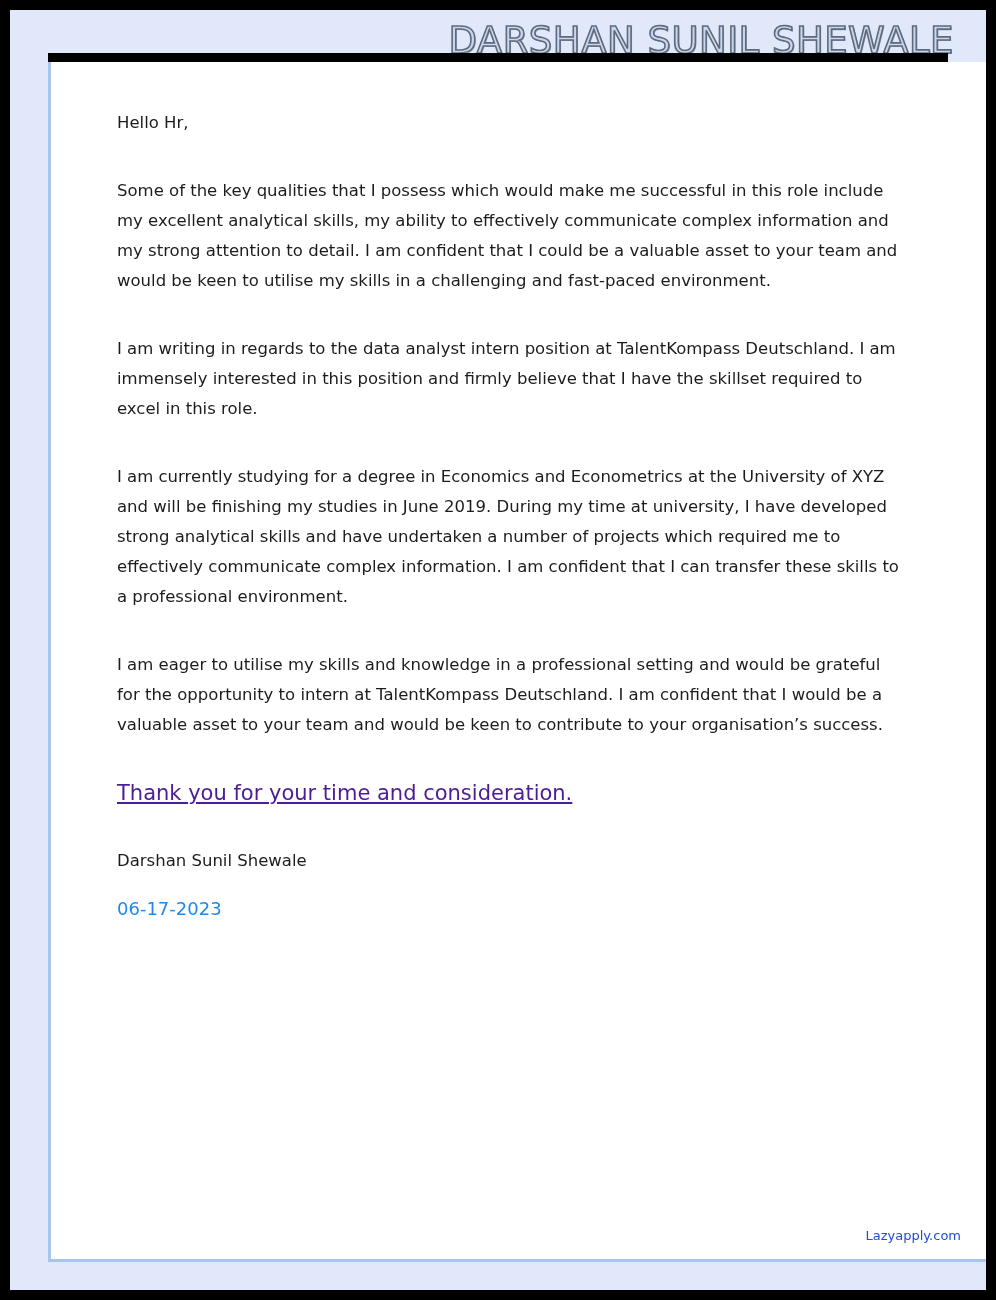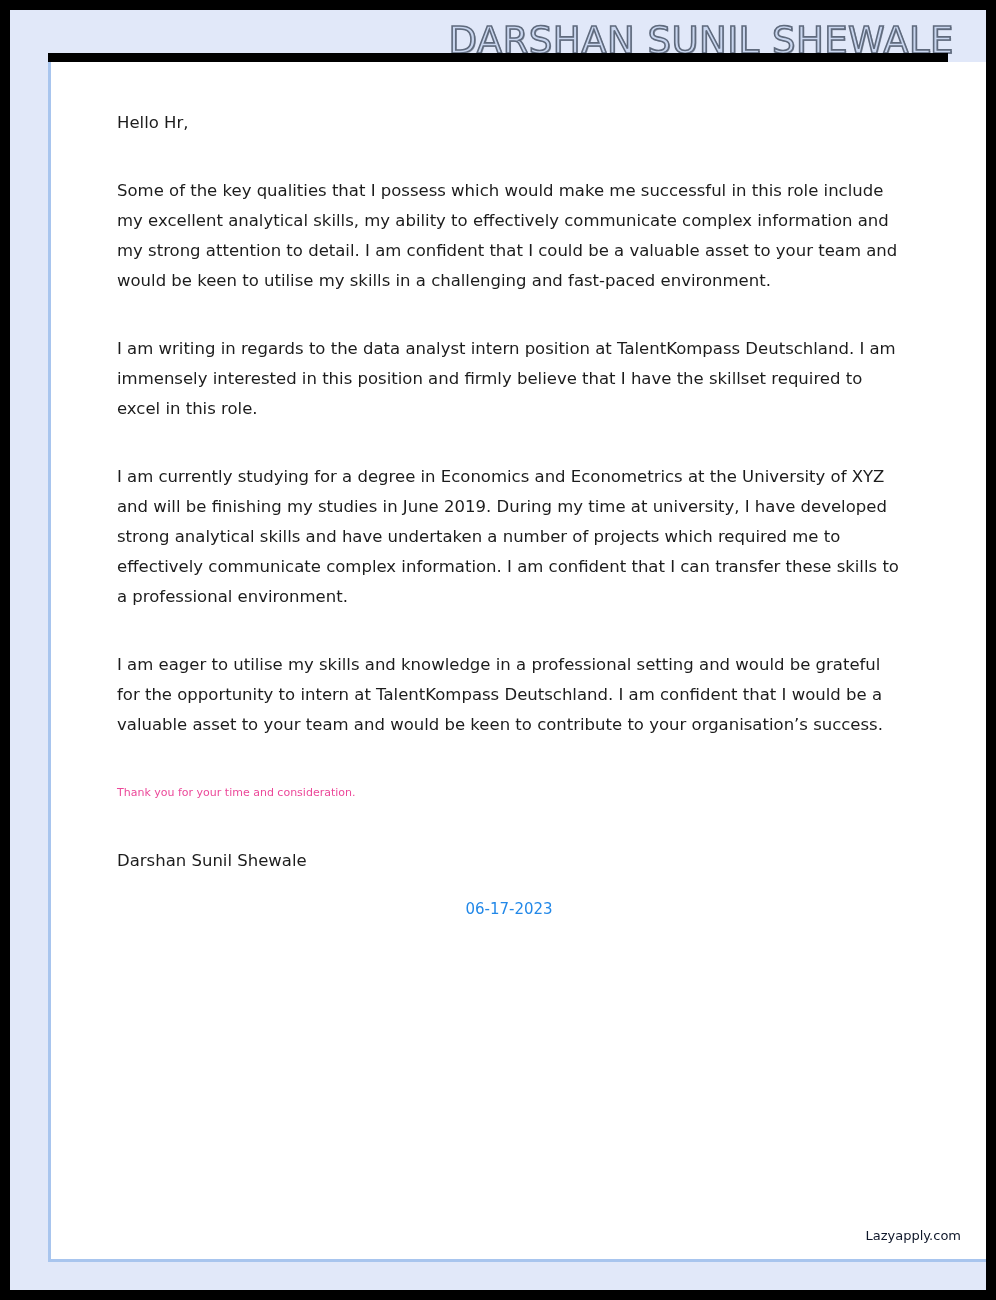--- a/index.html
+++ b/index.html
@@ -93,51 +93,51 @@
     font-family: "DejaVu Sans", sans-serif;
     font-size: 16.5px;
     line-height: 30px;
     color: #1c1c1c;
     margin-bottom: 30px;
     text-align: left;
   }
 
   .signature-line {
     font-family: "DejaVu Sans", sans-serif;
-    font-size: 11px;
+    font-size: 21px;
     line-height: 30px;
-    color: #ec4899;
+    color: #4c1d95;
     margin-bottom: 30px;
+    text-decoration: underline;
   }
 
   .signature-name {
     font-family: "DejaVu Sans", sans-serif;
     font-size: 16.5px;
     line-height: 30px;
     color: #1c1c1c;
     margin-bottom: 10px;
   }
 
   .signature-date {
     font-family: "DejaVu Sans", sans-serif;
-    font-size: 15px;
+    font-size: 18px;
     line-height: 30px;
     color: #2288e8;
-    text-align: center;
   }
 
   
   .footer-watermark {
     position: absolute;
     right: 48px;
     bottom: 10px;
     font-family: "DejaVu Sans", sans-serif;
     font-size: 13px;
     line-height: 18px;
-    color: #0f172a;
+    color: #1d4ed8;
   }
 </style>
 </head>
 <body>
 
 <div class="frame">
   <div class="canvas">
 
     <div class="header">
       <div class="header-name">DARSHAN SUNIL SHEWALE</div>

